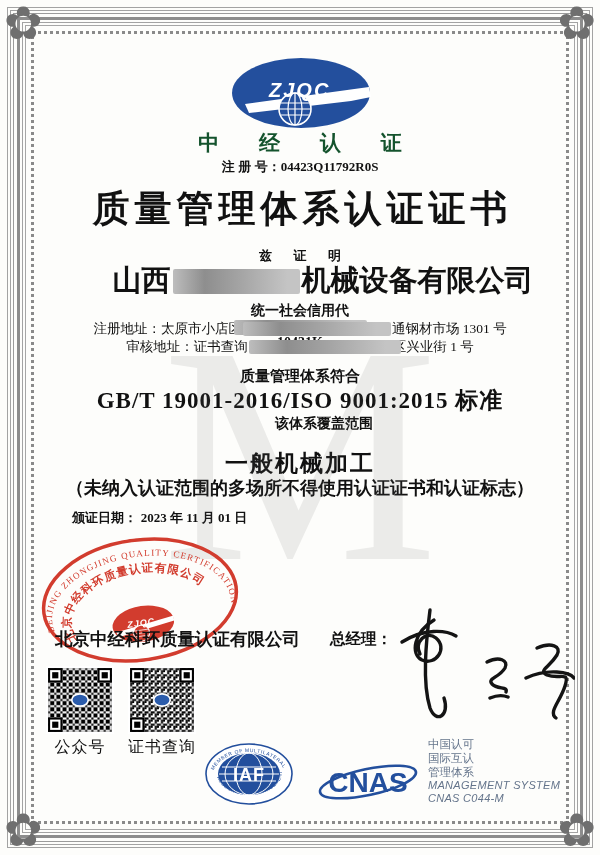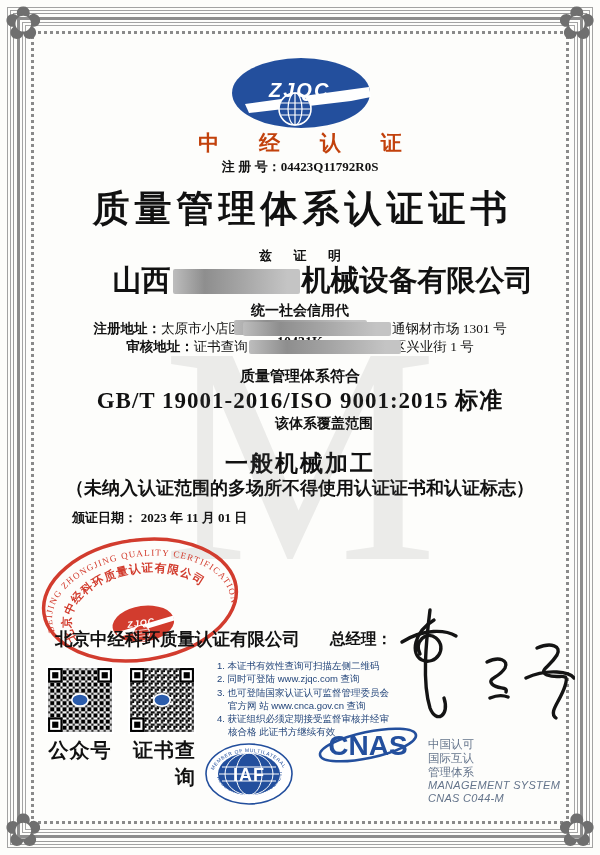--- a/index.html
+++ b/index.html
@@ -13,50 +13,50 @@
   .f3{inset:13px;border:1px solid #9b9b9b;}
   .f4{inset:17px;border:3px solid #8d8d8d;}
   .f5{inset:22px;border:1px solid #a3a3a3;}
   .f6{inset:25px;border:1px solid #a6a6a6;}
   .fd{inset:31px;border:3px dotted #8a8a8a;}
   .corner{position:absolute;font-size:46px;line-height:1;color:#6f6f6f;
           font-family:"DejaVu Sans",sans-serif;}
   
   .crow{position:absolute;left:0;width:600px;text-align:center;}
   .flexrow{display:flex;justify-content:center;align-items:center;}
-  .cn-name{top:129px;font-size:21px;font-weight:700;color:#c2410c;letter-spacing:17px;text-indent:17px;}
+  .cn-name{top:129px;font-size:21px;font-weight:700;color:#14532d;letter-spacing:17px;text-indent:17px;}
   .regline{top:158px;font-size:13px;font-weight:700;}
   .regno{font-family:"Liberation Serif","DejaVu Serif",serif;}
   .title{top:184px;font-size:37px;font-weight:700;letter-spacing:5px;text-indent:5px;}
   .certify{top:247px;font-size:13px;font-weight:700;letter-spacing:9px;text-indent:9px;}
   .company{top:261px;font-size:29px;font-weight:700;margin-left:23px;}
   .credit{top:302px;font-size:14px;font-weight:700;flex-direction:column;}
   .addr{font-size:13.5px;}
-  .addr b{font-weight:700;}
+  .addr b{font-weight:400;}
   .addr .val{font-family:"Liberation Serif","DejaVu Serif",serif;}
   .std1{top:367px;font-size:15px;font-weight:700;}
   .std2{top:385px;font-size:23px;font-weight:700;font-family:"Liberation Serif","DejaVu Serif",serif;letter-spacing:1px;}
   .scopehead{top:415px;font-size:14px;font-weight:700;padding-left:24px;}
   .scope{top:448px;font-size:23px;font-weight:700;letter-spacing:2px;}
   .note{top:476px;font-size:18px;font-weight:700;}
   .dates{font-size:13px;font-weight:700;}
   .dates .d{font-family:"Liberation Serif","DejaVu Serif",serif;}
   
   .bar{position:relative;z-index:3;border-radius:2px;filter:blur(.5px);
        background:linear-gradient(90deg,#bdbdbd,#8e8e8e 25%,#a6a6a6 55%,#c4c4c4 90%);}
   
   .stamp{left:40px;top:538px;width:200px;height:124px;transform:rotate(-8deg);z-index:4;}
   
   .issuer{top:627px;left:55px;font-size:17.5px;font-weight:700;z-index:5;}
   .gm{top:629px;left:330px;font-size:15.5px;font-weight:700;}
   
   .notes{left:217px;top:659px;width:176px;font-size:9.5px;line-height:1.4;color:#23457a;}
   .notes li{list-style:none;padding-left:11px;text-indent:-11px;}
   .notes ul{margin:0;padding:0;}
-  .qrlabel{position:absolute;top:737px;font-size:20px;font-weight:700;letter-spacing:1px;}
+  .qrlabel{position:absolute;top:737px;font-size:16px;font-weight:400;letter-spacing:1px;}
   
   .ftext{left:428px;top:737px;color:#64748b;font-size:11.5px;line-height:1.22;}
   .ftext .en{font-size:11px;letter-spacing:.3px;font-style:italic;}
   .watermark{left:0;top:300px;width:600px;text-align:center;font-size:310px;line-height:1;
              font-family:"Liberation Serif","DejaVu Serif",serif;color:rgba(110,110,110,0.12);z-index:1;}
   .z2{z-index:2;}
 </style>
 </head>
 <body>
 
@@ -217,28 +217,20 @@
         <rect x="1" y="25" width="7" height="7"></rect>
           <rect x="2" y="26" width="5" height="5" fill="#fff"></rect>
           <rect x="3" y="27" width="3" height="3"></rect>
       </g>
       <ellipse cx="16.5" cy="16.5" rx="4" ry="3" fill="#2b5cab" stroke="#ffffff" stroke-width=".8"></ellipse>
     </svg>
   </div>
   <div class="qrlabel" style="left:46px;width:68px;text-align:center;">公众号</div>
   <div class="qrlabel" style="left:128px;width:68px;text-align:right;">证书查询</div>
 
-  <div class="abs notes">
-    <ul>
-      <li>1.  本证书有效性查询可扫描左侧二维码</li>
-      <li>2.  同时可登陆 www.zjqc.com 查询</li>
-      <li>3.  也可登陆国家认证认可监督管理委员会官方网 站 www.cnca.gov.cn 查询</li>
-      <li>4.  获证组织必须定期接受监督审核并经审核合格 此证书方继续有效</li>
-    </ul>
-  </div>
 
   <div class="abs" style="left:204px;top:742px;width:90px;height:64px;">
     <svg width="90" height="64" viewBox="0 0 90 64">
       <defs>
         <path id="iafTop" d="M 8,36 A 37,26 0 1 1 82,36"></path>
         <path id="iafBot" d="M 12,30 A 33,23 0 1 0 78,30"></path>
       </defs>
       <ellipse cx="45" cy="32" rx="43" ry="30" fill="#ffffff" stroke="#234f9d" stroke-width="1.6"></ellipse>
       <text font-size="5" fill="#234f9d" letter-spacing=".6" font-family="Liberation Sans, sans-serif">
         <textPath href="#iafTop" startOffset="8%">MEMBER OF MULTILATERAL</textPath>
@@ -246,21 +238,21 @@
       <text font-size="5" fill="#234f9d" letter-spacing=".4" font-family="Liberation Sans, sans-serif">
         <textPath href="#iafBot" startOffset="6%">RECOGNITION ARRANGEMENT</textPath>
       </text>
       <ellipse cx="45" cy="32" rx="31" ry="21" fill="#234f9d"></ellipse>
       <path d="M15,32 H75 M18,25 H72 M18,39 H72" stroke="#ffffff" stroke-width="1"></path>
       <ellipse cx="45" cy="32" rx="13" ry="21" fill="none" stroke="#ffffff" stroke-width="1"></ellipse>
       <ellipse cx="45" cy="32" rx="24" ry="21" fill="none" stroke="#ffffff" stroke-width="1"></ellipse>
       <text x="45" y="39" text-anchor="middle" font-size="18" font-weight="bold" fill="#ffffff" font-family="Liberation Sans, sans-serif" letter-spacing="1">IAF</text>
     </svg>
   </div>
-  <div class="abs" style="left:316px;top:721px;width:104px;height:48px;">
+  <div class="abs" style="left:316px;top:758px;width:104px;height:48px;">
     <svg width="104" height="48" viewBox="0 0 104 48">
       <ellipse cx="52" cy="24" rx="49" ry="13" fill="none" stroke="#234f9d" stroke-width="2.6" transform="rotate(-12 52 24)"></ellipse>
       <text x="52" y="34" text-anchor="middle" font-size="28" font-weight="bold" fill="#234f9d" font-family="Liberation Sans, sans-serif" letter-spacing="0">CNAS</text>
     </svg>
   </div>
   <div class="abs ftext">
     <div>中国认可</div>
     <div>国际互认</div>
     <div>管理体系</div>
     <div class="en">MANAGEMENT SYSTEM</div>

